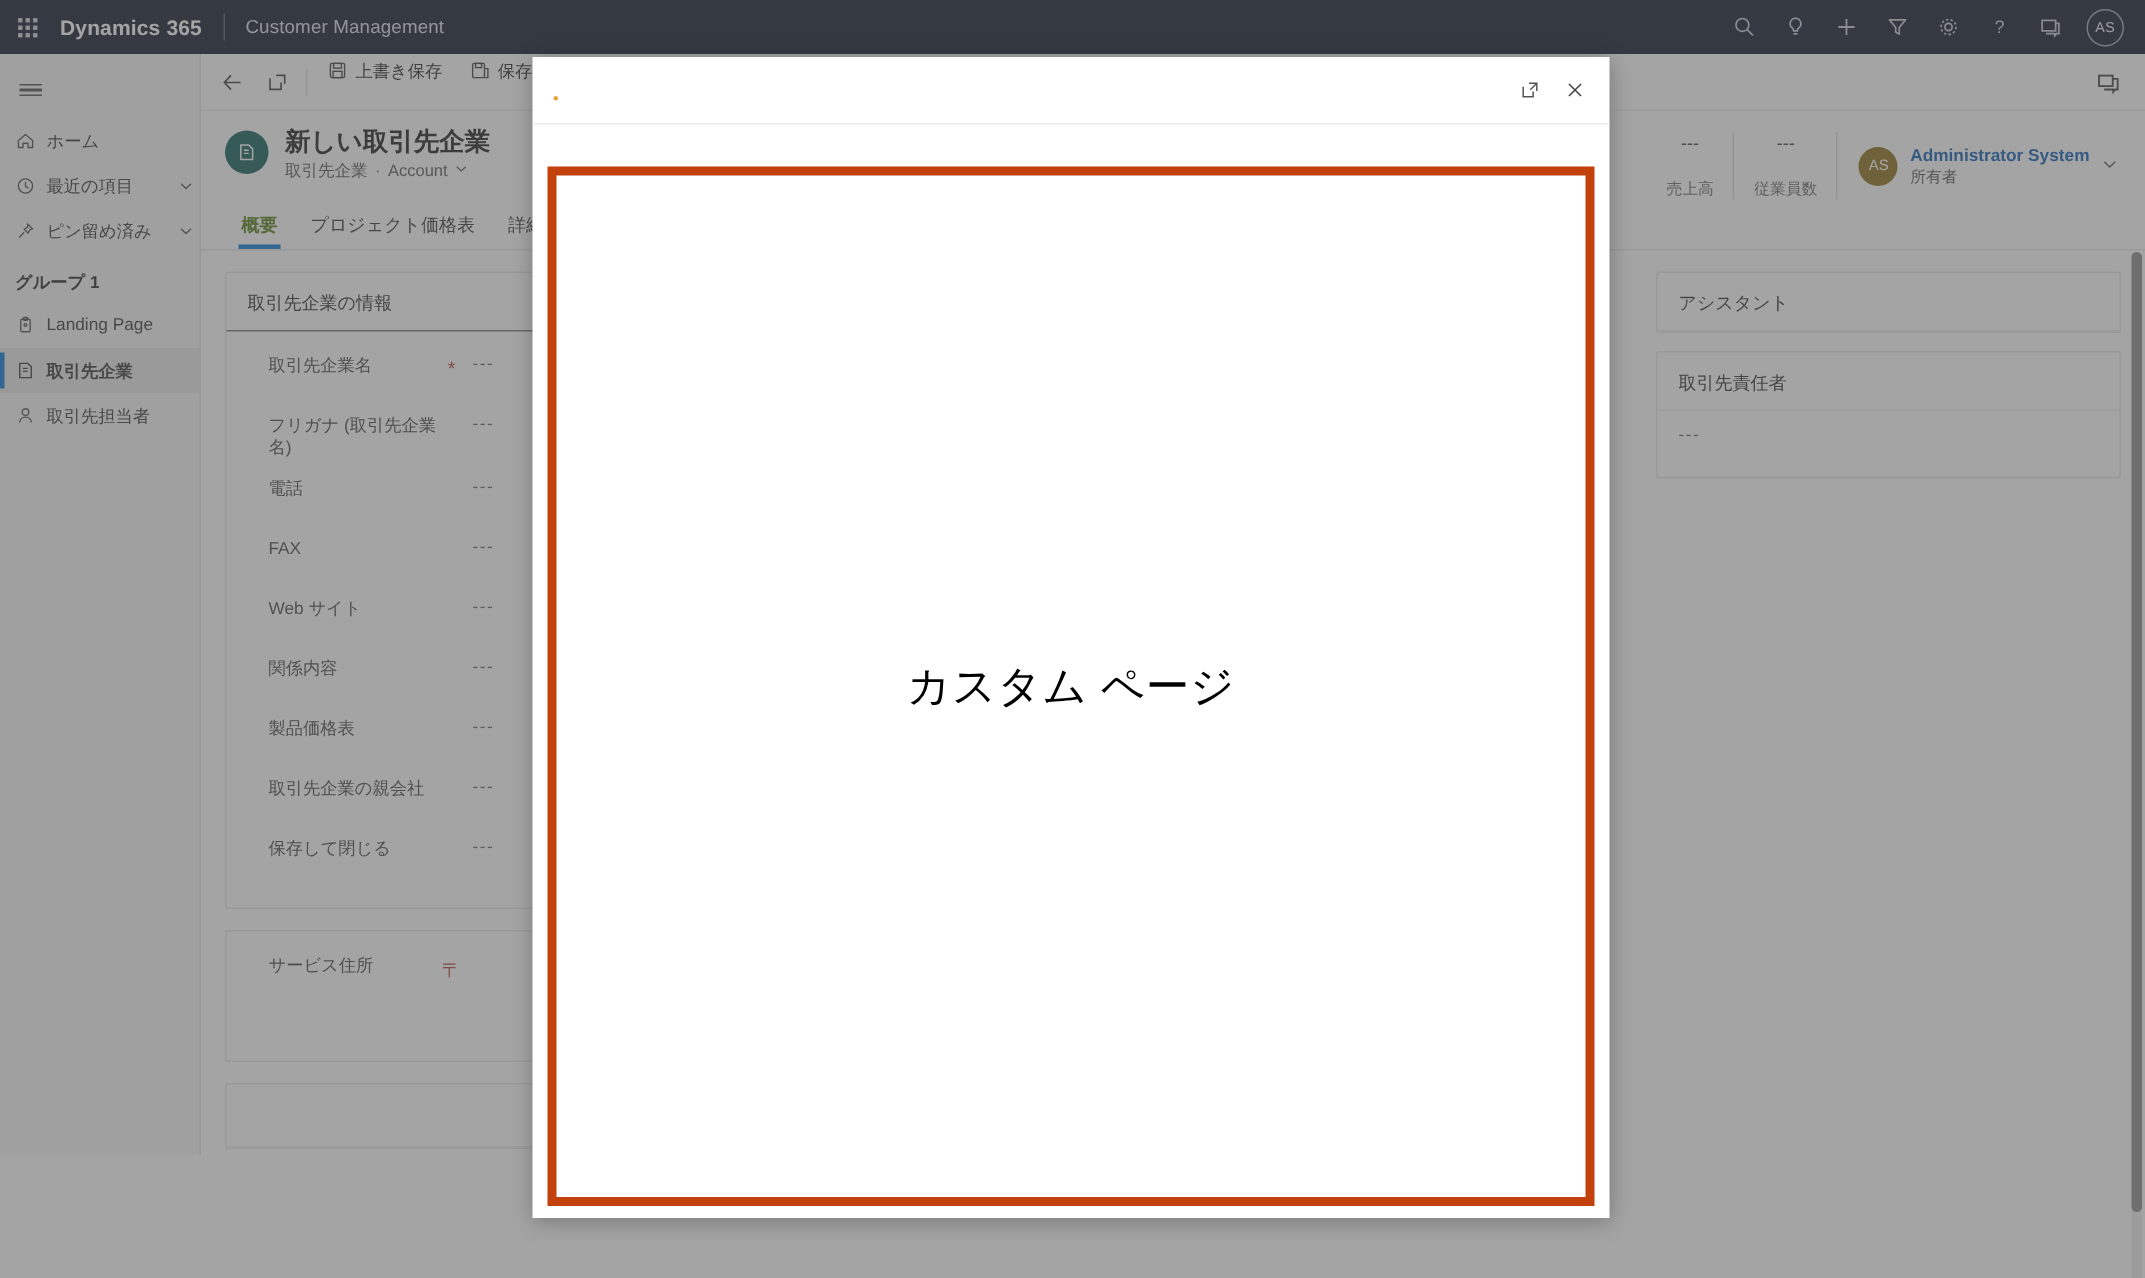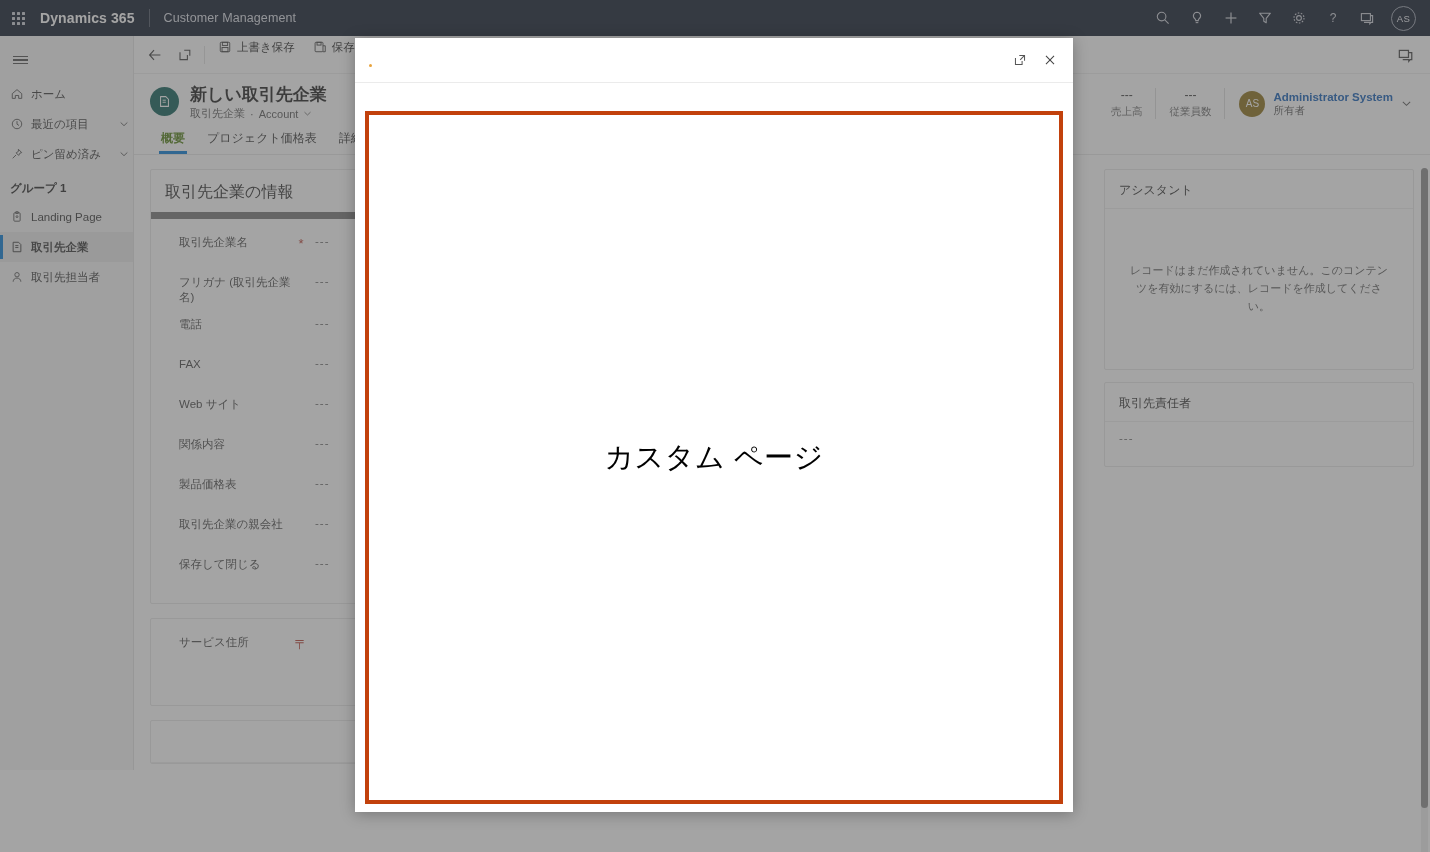--- a/index.html
+++ b/index.html
@@ -101,21 +101,21 @@
   }
   .rec-titles { padding-left: 11px; }
   .rec-title { font-size: 17px; color: #1a1a1a; font-weight: 700; line-height: 21px; }
   .rec-sub { font-size: 11px; color: #555; display: flex; align-items: center; gap: 5px; margin-top: 1px; }
   .hdr-fields { margin-left: auto; display: flex; align-items: center; gap: 0; padding-top: 4px; }
   .hdr-field {
     min-width: 56px; padding: 0 13px; text-align: center;
     border-right: 1px solid #dcdcdc;
   }
   .hdr-field .hf-val { font-size: 12px; color: #333; line-height: 15px; }
-  .hdr-field .hf-lbl { font-size: 10.5px; color: #666; margin-top: 2px; }
+  .hdr-field .hf-lbl { font-size: 10.5px; color: #666; margin-top: 16px; }
   .owner-chip { display: flex; align-items: center; gap: 8px; padding-left: 14px; }
   .owner-avatar {
     width: 26px; height: 26px; border-radius: 50%; background: #8a6d15; color: #fff;
     font-size: 10px; display: flex; align-items: center; justify-content: center;
   }
   .owner-name { font-size: 11.5px; color: #0f5bb5; font-weight: 600; line-height: 14px; }
   .owner-role { font-size: 10.5px; color: #555; }
   .tabs {
     display: flex; align-items: center; gap: 0; padding: 8px 0 0 16px;
     border-bottom: 1px solid #e6e6e6; height: 34px;
@@ -131,21 +131,21 @@
 
   .form-area { display: flex; padding: 14px 16px 0 16px; gap: 14px; height: 760px; }
   .col-left { width: 338px; flex: 0 0 338px; }
   .col-mid { flex: 1 1 auto; min-width: 0; }
   .col-right { width: 310px; flex: 0 0 310px; }
 
   .section {
     border: 1px solid #e6e6e6; border-radius: 2px; margin-bottom: 14px; background: #fff;
   }
   .section-title {
-    font-size: 16px; color: #2b2b2b; padding: 12px 14px 9px 14px; border-bottom: 7px solid #737373;
+    font-size: 12px; color: #2b2b2b; padding: 12px 14px 9px 14px; border-bottom: 1px solid #737373;
   }
   .section-body { padding: 8px 14px 14px 14px; }
   .frow {
     display: flex; align-items: flex-start; min-height: 40px; padding: 8px 0 4px 14px;
   }
   .flabel { font-size: 11.5px; color: #444; width: 112px; flex: 0 0 112px; line-height: 15px; }
   .freq { color: #b43b2e; font-size: 13px; width: 20px; flex: 0 0 20px; text-align: center; padding-top: 1px; }
   .fval { font-size: 11.5px; color: #666; padding-left: 4px; letter-spacing: 1px; }
   .map-note { font-size: 11px; color: #555; padding: 14px 14px 16px 14px; }
   .map-box { border: 1px solid #e6e6e6; border-radius: 2px; }
@@ -182,21 +182,21 @@
     border-bottom: 1px solid #ebebeb; flex: 0 0 45px;
   }
   .modal-dot { width: 3px; height: 3px; border-radius: 50%; background: #e8a33d; margin-top: 10px; }
   .modal-head-actions { margin-left: auto; display: flex; align-items: center; gap: 4px; }
   .mh-btn {
     width: 26px; height: 26px; display: flex; align-items: center; justify-content: center;
     cursor: pointer;
   }
   .modal-body { flex: 1 1 auto; padding: 28px 10px 8px 10px; display: flex; }
   .custom-page {
-    flex: 1 1 auto; border: 4px solid #c2410c; background: #ffffff;
+    flex: 1 1 auto; border: 6px solid #c2410c; background: #ffffff;
     display: flex; align-items: center; justify-content: center;
   }
   .custom-page-text { font-size: 29px; color: #000; letter-spacing: .5px; }
 </style>
 </head>
 <body>
 
 <div id="root">
 
   <div class="topbar">
@@ -509,21 +509,20 @@
         <div class="map-box">
           <div class="map-box-top"></div>
         </div>
       </div>
 
       <div class="col-mid"></div>
 
       <div class="col-right">
         <div class="rp-card">
           <div class="rp-title">アシスタント</div>
-          <div class="rp-empty">レコードはまだ作成されていません。このコンテンツを有効にするには、レコードを作成してください。</div>
         </div>
         <div class="rp-card">
           <div class="rp-title">取引先責任者</div>
           <div class="rp-sub">---</div>
         </div>
       </div>
     </div>
 
     <div class="feedback-corner">
       <svg width="17" height="17" viewBox="0 0 16 16">

